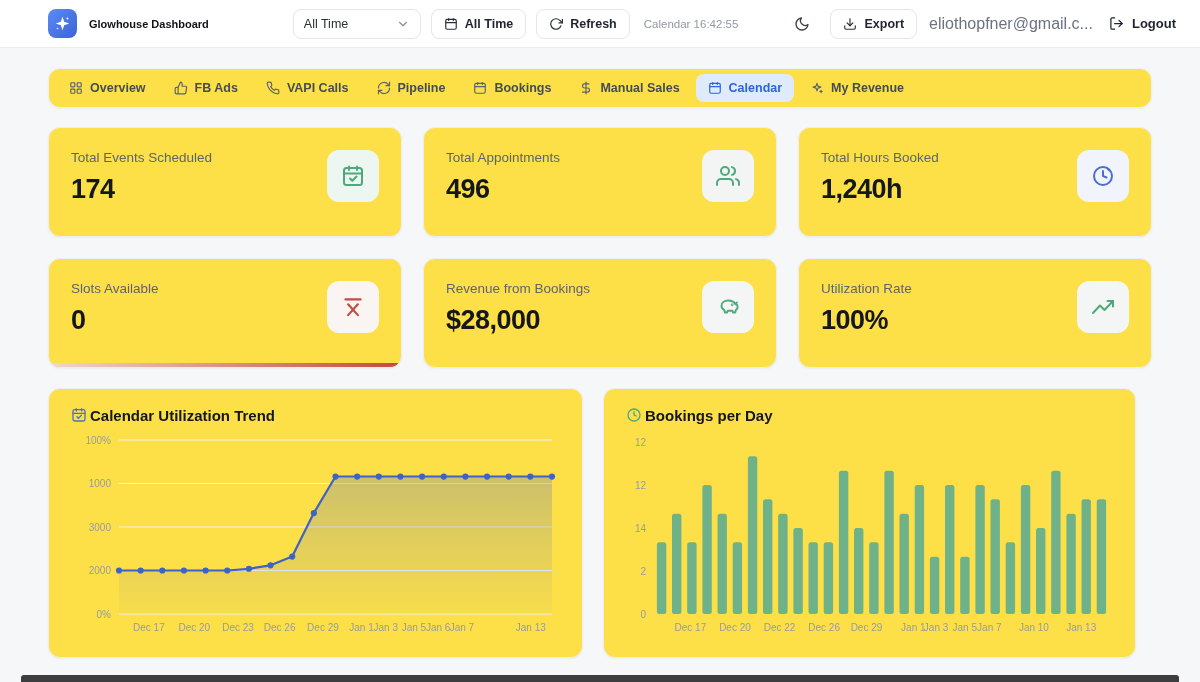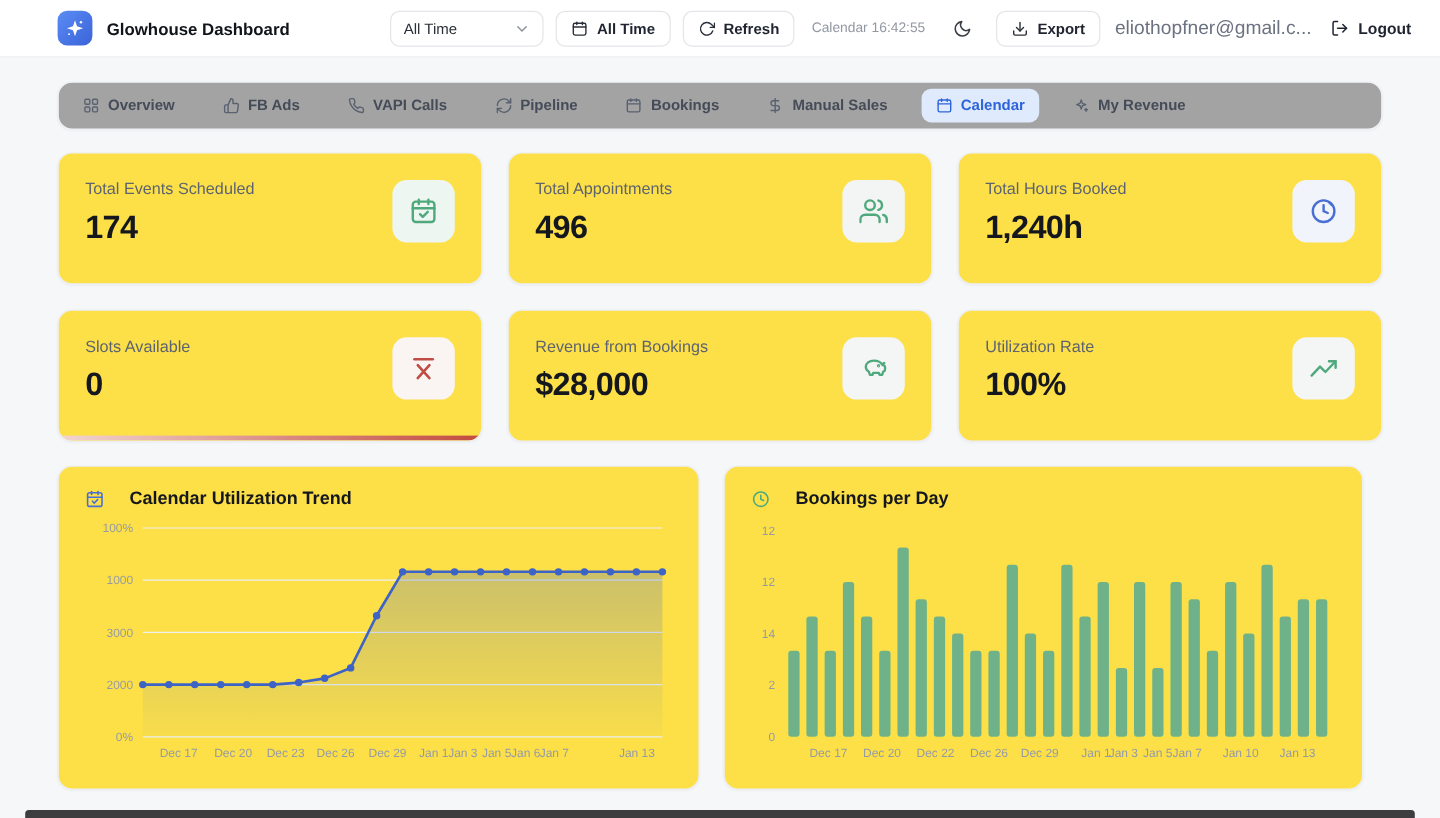--- a/index.html
+++ b/index.html
@@ -16,21 +16,21 @@
   
   .header {
     height: 48px; background: #fff; border-bottom: 1px solid #ececef;
     display: flex; align-items: center; padding: 0 24px 0 48px;
   }
   .logo {
     width: 29px; height: 29px; border-radius: 8px;
     background: linear-gradient(135deg,#5b8bf4,#3a63d8);
     display:flex; align-items:center; justify-content:center; flex: none;
   }
-  .app-title { font-size: 14px; font-weight: 700; margin-left: 12px; color:#101319; }
+  .app-title { font-size: 11px; font-weight: 700; margin-left: 12px; color:#101319; }
   .select {
     margin-left: 84px; width: 128px; height: 30px; border: 1px solid #e3e5e9; border-radius: 8px;
     background:#fff; display:flex; align-items:center; padding: 0 10px; font-size: 12.5px; color:#2a2f38;
     cursor: pointer;
   }
   .select .chev { margin-left:auto; color:#8a8f98; display:flex; }
   .hbtn {
     height: 30px; border: 1px solid #e3e5e9; border-radius: 8px; background: #fff;
     display: flex; align-items: center; gap: 7px; padding: 0 12px;
     font-size: 12.5px; font-weight: 600; color: #1f2430; margin-left: 10px; cursor: pointer;
@@ -43,22 +43,22 @@
   .logout {
     display: flex; align-items: center; gap: 8px; margin-left: 16px; background: none; border: none;
     font-size: 13px; font-weight: 700; color: #1f2430; cursor: pointer;
   }
 
   
   .content { padding: 0 48px; }
 
   
   .tabbar {
-    margin-top: 20px; background: #a3a3a3; border-radius: 12px; padding: 5px 8px;
-    display: flex; align-items: center; gap: 16px;
+    margin-top: 20px; background: #fde047; border-radius: 12px; padding: 5px 8px;
+    display: flex; align-items: center; gap: 4px;
     box-shadow: 0 1px 2px rgba(20,25,40,.04); border: 1px solid #f0f1f4; text-align: right;
   }
   .tab {
     display: flex; align-items: center; gap: 7px; padding: 7px 12px; border-radius: 8px;
     font-size: 12.5px; font-weight: 600; color: #454c58; cursor: pointer; white-space: nowrap;
   }
   .tab svg { color: #5a6170; }
   .tab.active { background: #dfeafc; color: #2d64da; }
   .tab.active svg { color: #2d64da; }
 
@@ -76,21 +76,21 @@
     flex: none;
   }
   .accent-underline {
     position: absolute; left: 0; right: 0; bottom: 0; height: 4px;
     background: linear-gradient(90deg, #f2d5d1, #c24b3f);
   }
 
   
   .charts-row { display: grid; grid-template-columns: 535px 533px; gap: 20px; margin-top: 20px; }
   .chart-card { height: 270px; padding: 18px 22px 10px; }
-  .chart-title-row { display: flex; align-items: center; gap: 21px; }
+  .chart-title-row { display: flex; align-items: flex-start; gap: 3px; }
   .chart-title { font-size: 15px; font-weight: 700; color: #14171d; }
   .chart-body { margin-top: 6px; }
 
   
   .window-bottom-edge {
     position: absolute; left: 21px; right: 21px; bottom: 0; height: 7px;
     background: #3d3d40; border-radius: 3px 3px 0 0;
   }
 </style>
 </head>

